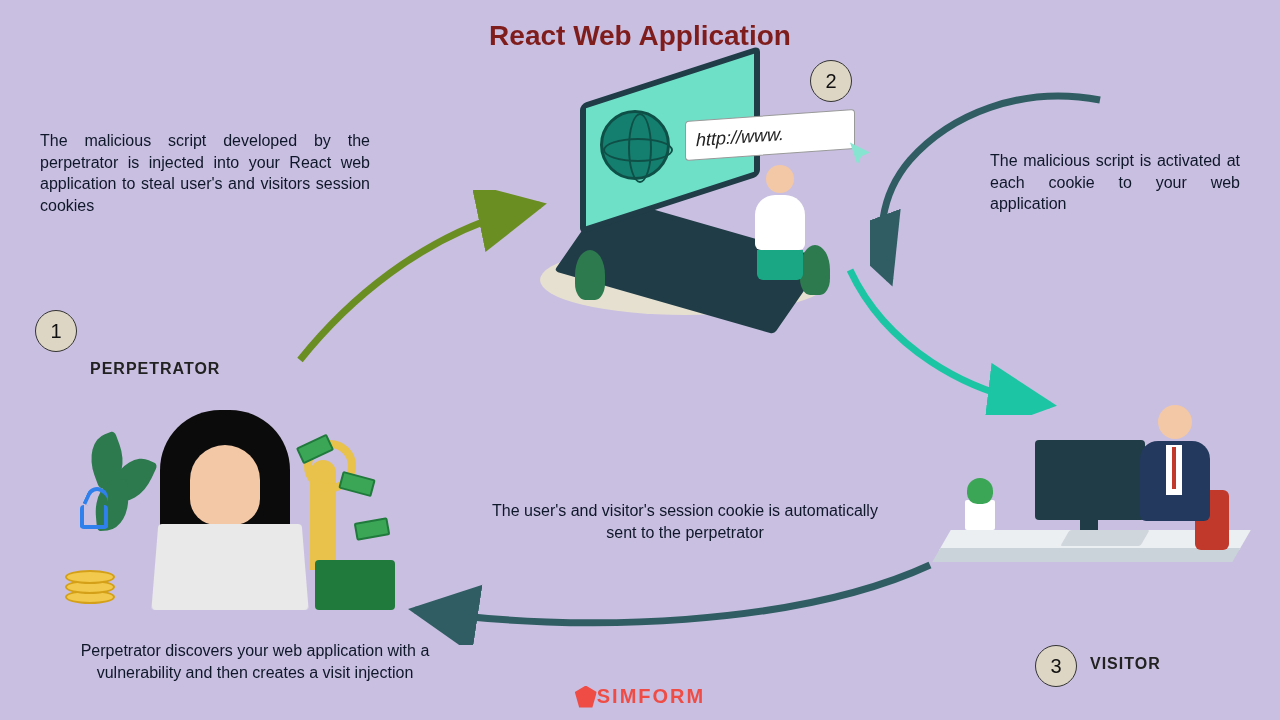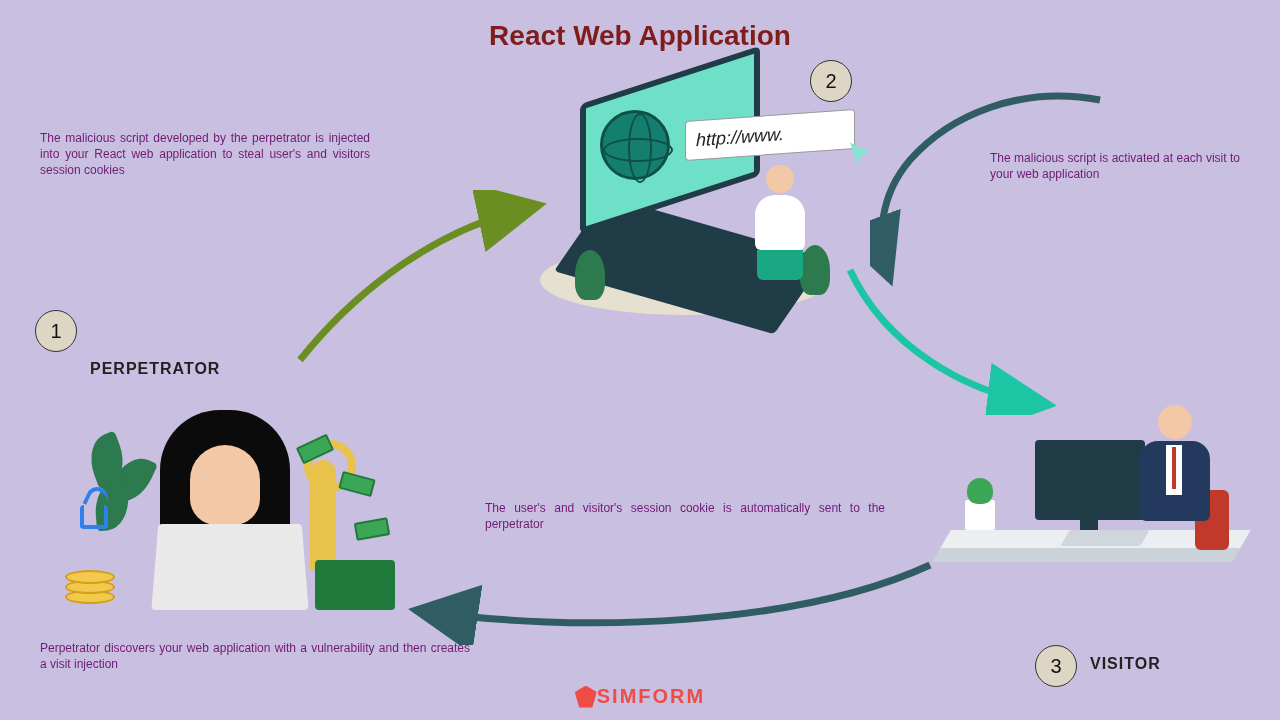--- a/index.html
+++ b/index.html
@@ -36,26 +36,26 @@
   }
   .step-label {
     position: absolute;
     font-size: 16px;
     font-weight: 700;
     letter-spacing: 1px;
     color: #222;
   }
   .desc {
     position: absolute;
-    font-size: 12px;
+    font-size: 16px;
     line-height: 1.35;
-    color: #701a75;
+    color: #0f172a;
     text-align: justify;
   }
-  .desc.center { }
+  .desc.center { text-align: center; }
   
   .ill-laptop {
     position: absolute;
     top: 55px; left: 500px;
     width: 370px; height: 270px;
   }
   .ill-laptop .base-ellipse {
     position: absolute; bottom: 10px; left: 40px;
     width: 290px; height: 70px;
     background: #e6e0d0;
@@ -228,21 +228,21 @@
 <div class="title">React Web Application</div>
 
 <div class="step-badge" style="top:60px;left:810px;">2</div>
 <div class="step-badge" style="top:310px;left:35px;">1</div>
 <div class="step-badge" style="top:645px;left:1035px;">3</div>
 
 <div class="step-label" style="top:360px;left:90px;">PERPETRATOR</div>
 <div class="step-label" style="top:655px;left:1090px;">VISITOR</div>
 
 <div class="desc" style="top:130px;left:40px;width:330px;">The malicious script developed by the perpetrator is injected into your React web application to steal user's and visitors session cookies</div>
-<div class="desc" style="top:150px;left:990px;width:250px;">The malicious script is activated at each visit to your web application</div>
+<div class="desc" style="top:150px;left:990px;width:250px;">The malicious script is activated at each cookie to your web application</div>
 <div class="desc center" style="top:500px;left:485px;width:400px;">The user's and visitor's session cookie is automatically sent to the perpetrator</div>
 <div class="desc center" style="top:640px;left:40px;width:430px;">Perpetrator discovers your web application with a vulnerability and then creates a visit injection</div>
 
 <div class="ill-laptop">
   <div class="base-ellipse"></div>
   <div class="kb"></div>
   <div class="laptop-screen"></div>
   <div class="globe"></div>
   <div class="urlbar">http://www.</div>
   <svg class="cursor" viewBox="0 0 24 24">

